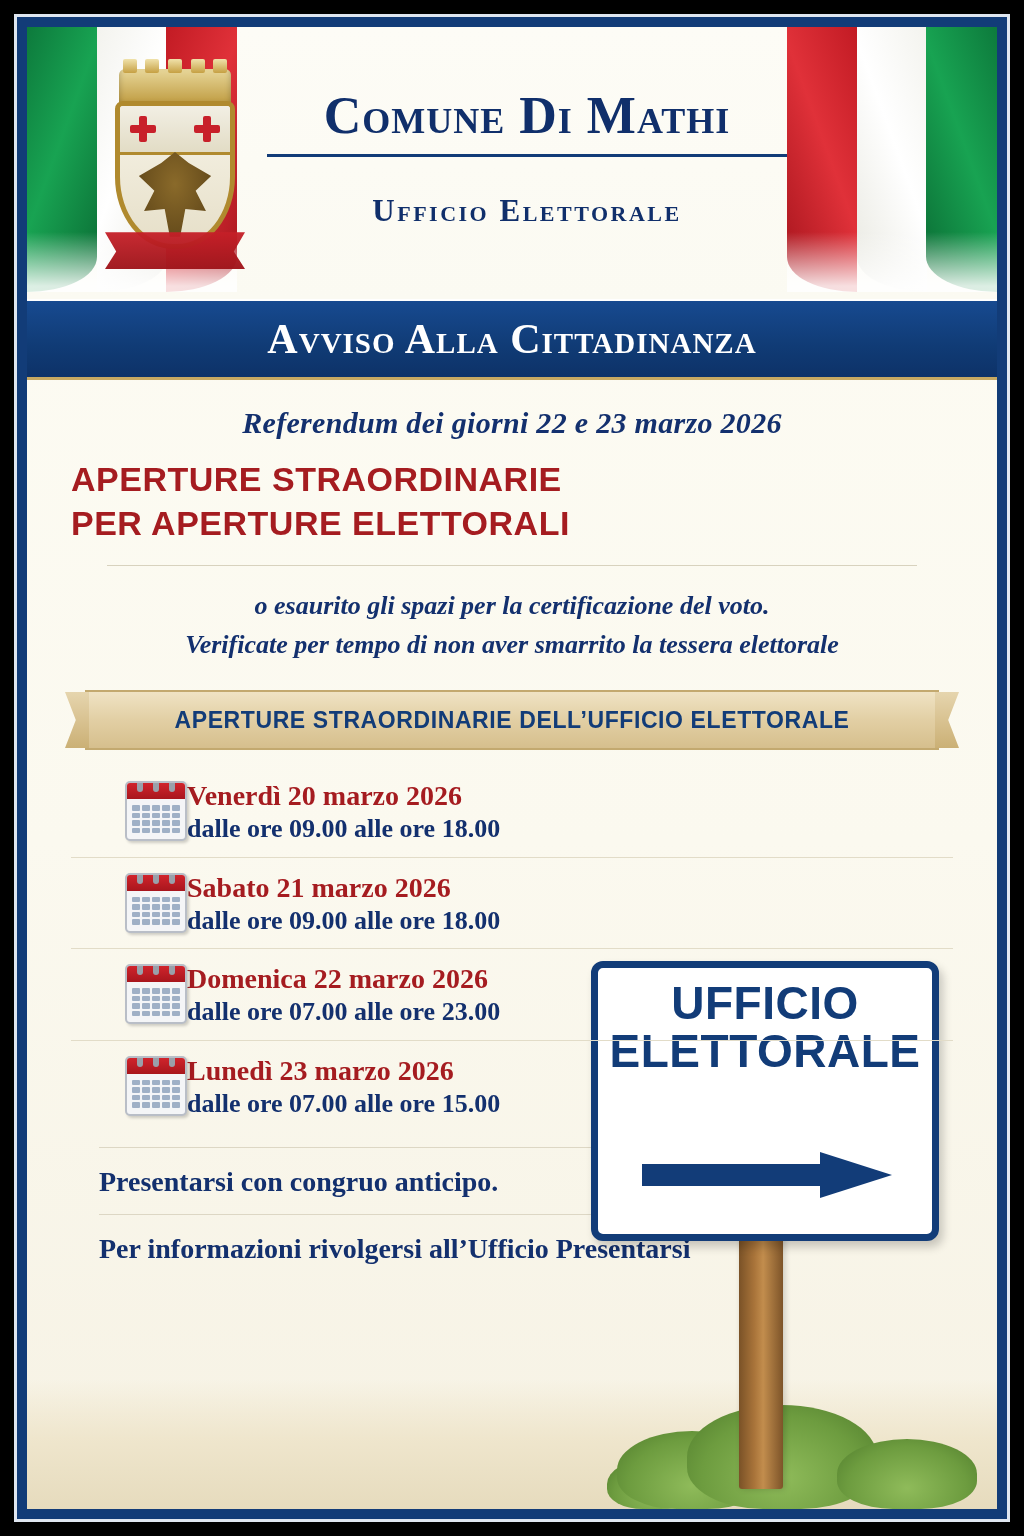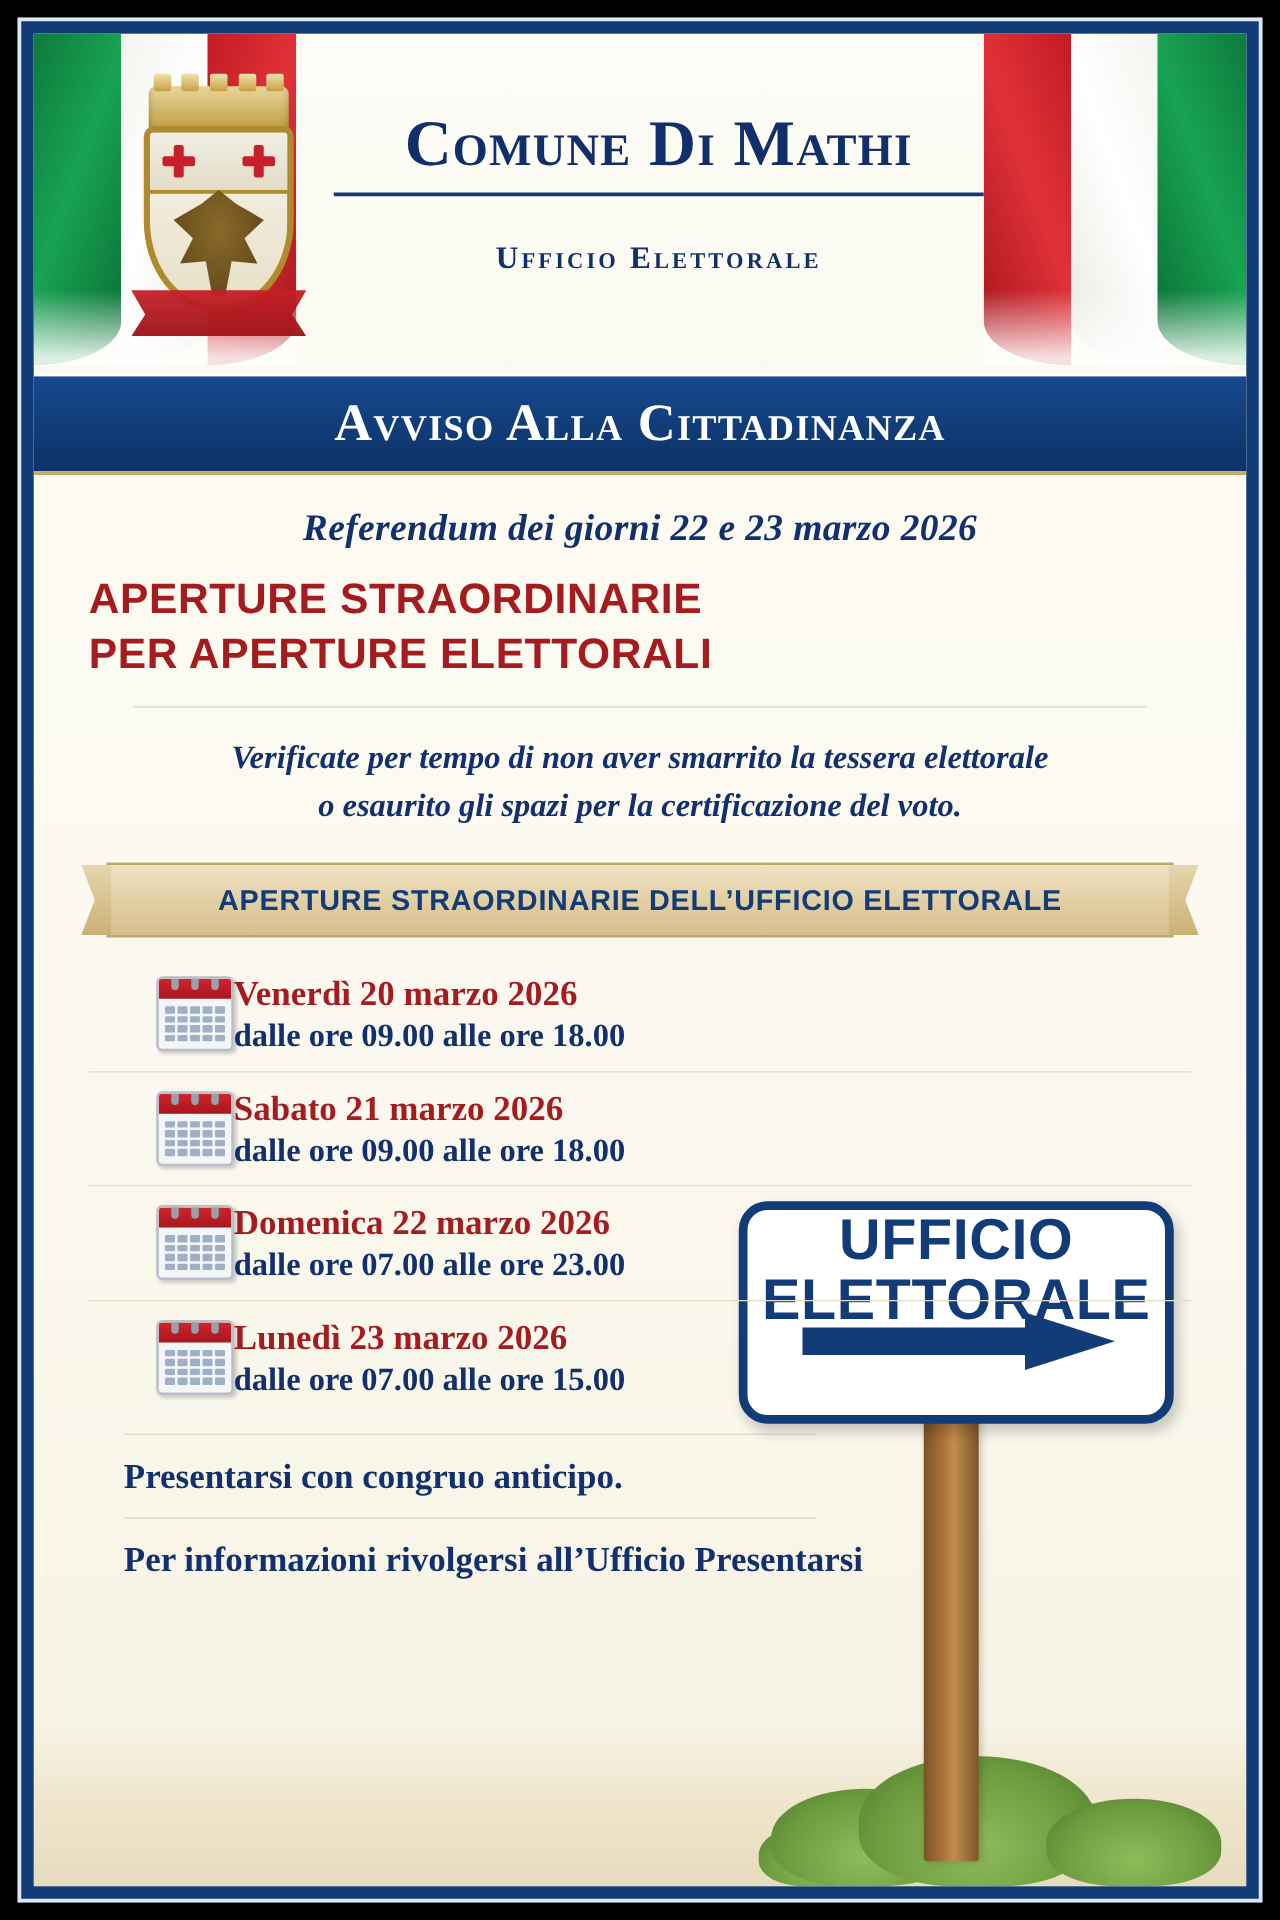--- a/index.html
+++ b/index.html
@@ -147,21 +147,21 @@
   .title-rule {
     width: 520px;
     height: 3px;
     background: #123c78;
     margin: 10px auto 12px auto;
   }
   .title-sub {
     font-family: "Liberation Serif", serif;
     font-weight: bold;
     color: #102f6b;
-    font-size: 25px;
+    font-size: 31px;
     letter-spacing: 2.5px;
     font-variant: small-caps;
     text-transform: capitalize;
     margin-top: 36px;
   }
 
   
   .banner {
     position: relative;
     height: 76px;
@@ -337,26 +337,27 @@
     width: 44px;
     height: 520px;
     background: linear-gradient(90deg,#7a5227 0%, #a9743a 35%, #c28d4d 55%, #7d5429 100%);
     border-radius: 3px;
     box-shadow: 2px 0 6px rgba(0,0,0,.18);
   }
   .sign {
     position: absolute;
     left: 0; top: -8px;
     width: 348px;
-    height: 178px;
+    height: 280px;
     background: #ffffff;
     border: 7px solid #123c78;
-    border-radius: 23px;
+    border-radius: 12px;
     box-shadow: 4px 6px 10px rgba(0,0,0,.2);
     box-sizing: border-box;
+    padding-top: 12px;
   }
   .sign-line {
     text-align: center;
     color: #123c78;
     font-family: "Liberation Sans", sans-serif;
     font-weight: bold;
     font-size: 46px;
     line-height: 1.04;
     letter-spacing: .5px;
   }
@@ -456,22 +457,22 @@
         <div class="ref-line">Referendum dei giorni 22 e 23 marzo 2026</div>
 
         <div class="red-heading">
           <div>APERTURE STRAORDINARIE</div>
           <div>PER APERTURE ELETTORALI</div>
         </div>
 
         <div class="hr-thin"></div>
 
         <div class="notice">
+          <div>o esaurito gli spazi per la certificazione del voto.</div>
           <div>Verificate per tempo di non aver smarrito la tessera elettorale</div>
-          <div>o esaurito gli spazi per la certificazione del voto.</div>
         </div>
 
         <div class="ribbon-bar">
           <div class="ribbon-text">APERTURE STRAORDINARIE DELL’UFFICIO ELETTORALE</div>
         </div>
 
         <div class="schedule">
 
           <div class="sched-row">
             <div class="cal-icon">

